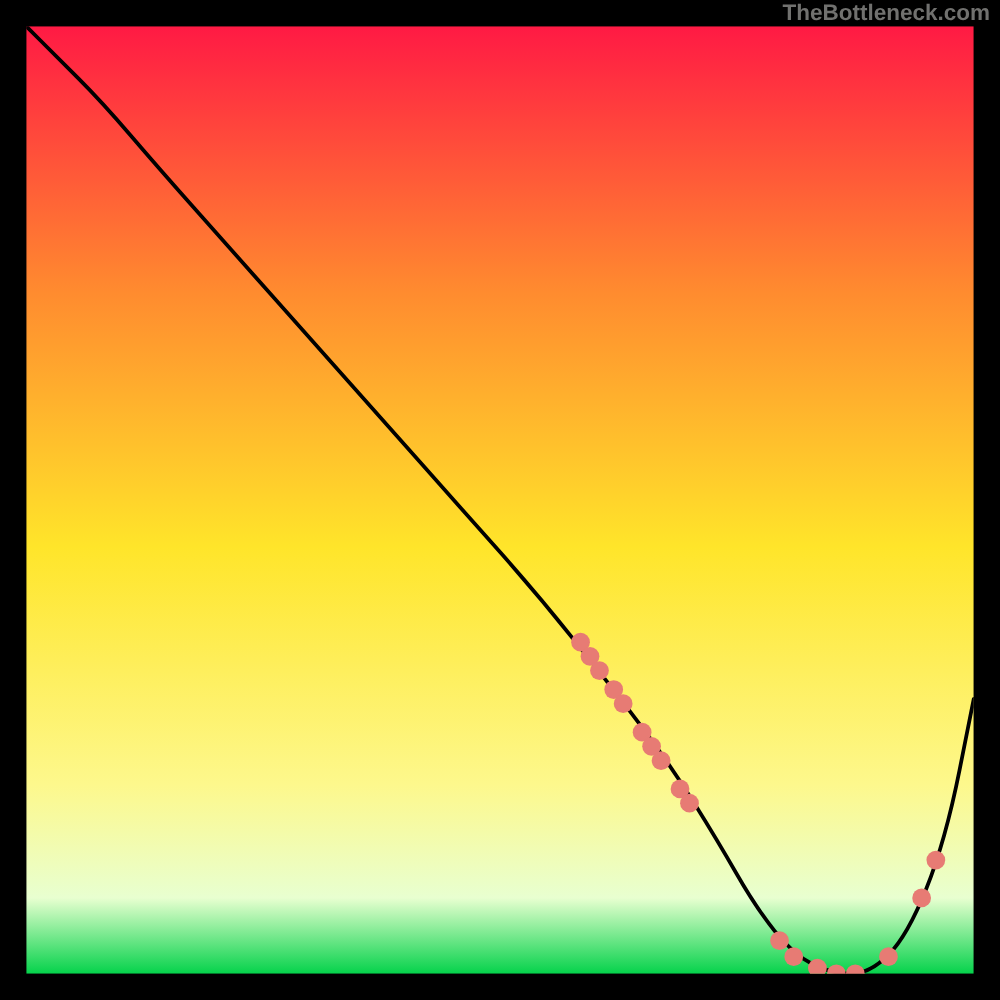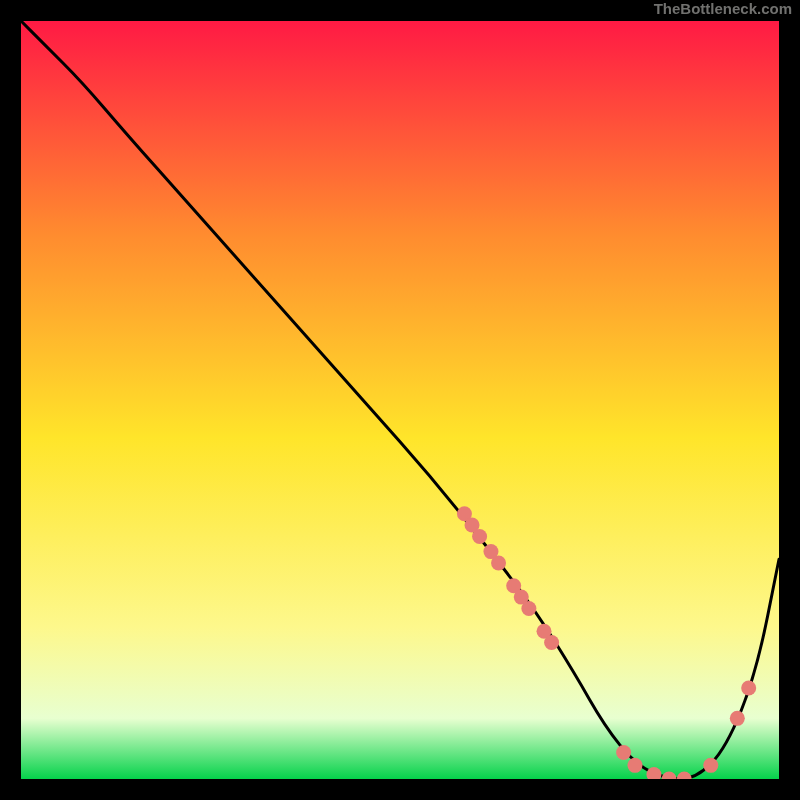--- a/index.html
+++ b/index.html
@@ -26,21 +26,21 @@
   .plot svg {
     display: block;
     width: 100%;
     height: 100%;
   }
   .watermark {
     position: absolute;
     top: 0px;
     right: 8px;
     font-family: Arial, Helvetica, sans-serif;
-    font-size: 15px;
+    font-size: 18px;
     font-weight: 600;
     color: #71716f;
     letter-spacing: 0px;
   }
 </style>
 </head>
 <body>
 <div class="stage">
 
   <div class="plot">

